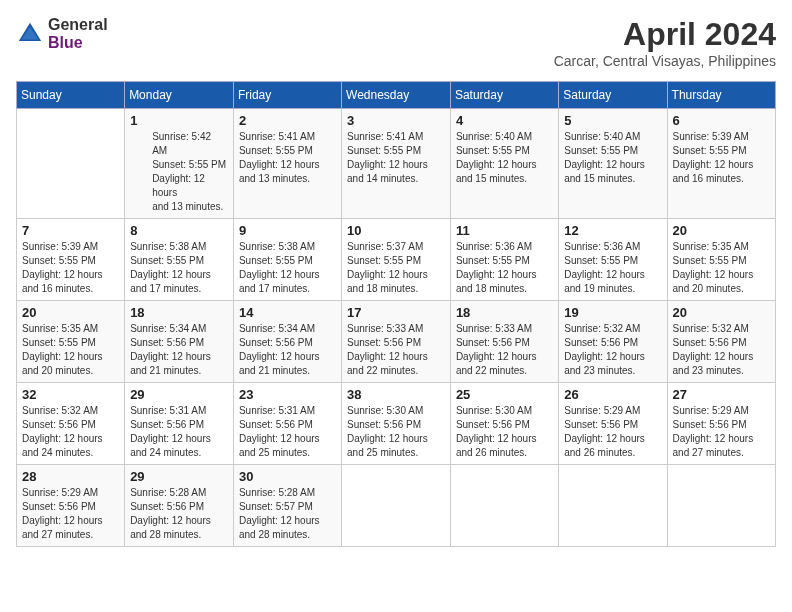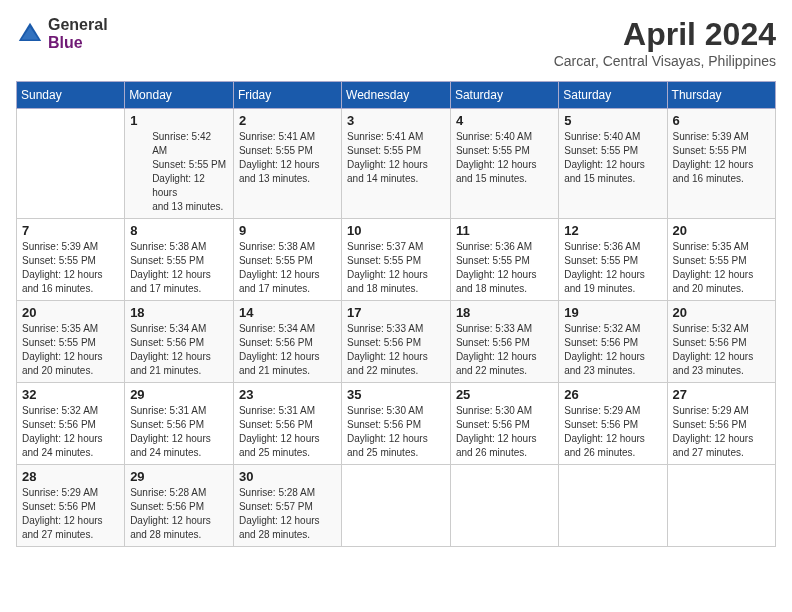--- a/index.html
+++ b/index.html
@@ -292,21 +292,21 @@
 and 24 minutes.</div>
         </td>
         <td>
           <span class="day-num">23</span>
           <div class="day-info" style="white-space: pre-line;">Sunrise: 5:31 AM
 Sunset: 5:56 PM
 Daylight: 12 hours
 and 25 minutes.</div>
         </td>
         <td>
-          <span class="day-num">35</span>
+          <span class="day-num">38</span>
           <div class="day-info" style="white-space: pre-line;">Sunrise: 5:30 AM
 Sunset: 5:56 PM
 Daylight: 12 hours
 and 25 minutes.</div>
         </td>
         <td>
           <span class="day-num">25</span>
           <div class="day-info" style="white-space: pre-line;">Sunrise: 5:30 AM
 Sunset: 5:56 PM
 Daylight: 12 hours

